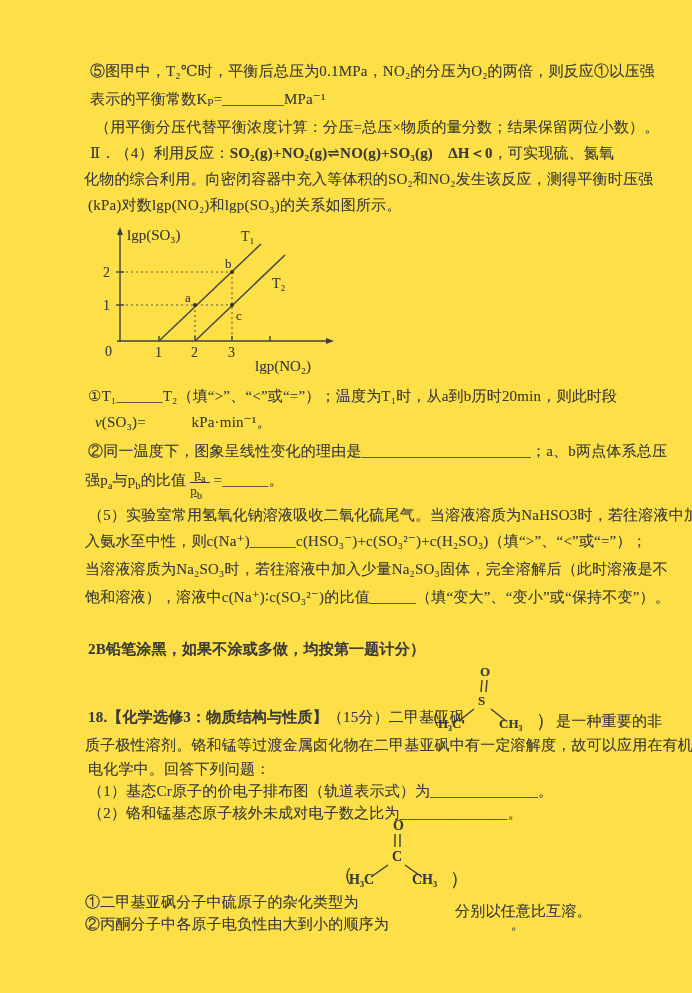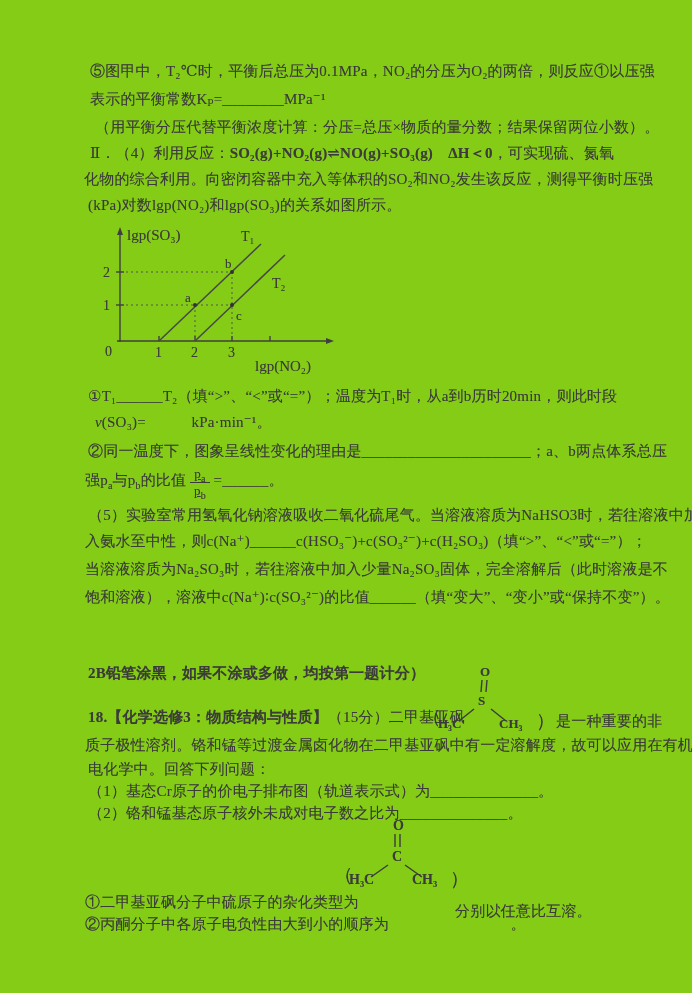--- a/index.html
+++ b/index.html
@@ -1,26 +1,26 @@
 <!DOCTYPE html>
 <html><head>
 <meta charset="utf-8">
 <style>
   html,body{margin:0;padding:0;background:#e8e8e8;}
   .page{
     position:relative;width:692px;height:993px;margin:0 auto;
-    background:#84cc16;
+    background:#fde047;
     font-family:"Liberation Serif","DejaVu Serif",serif;
     color:#3b3b3b;overflow:hidden;
     text-shadow:0 0 .5px rgba(40,40,40,.35);
   }
   .ln{position:absolute;font-size:15px;line-height:21px;white-space:nowrap;letter-spacing:.2px;}
-  .bold{font-weight:bold;margin-top:24px;}
+  .bold{font-weight:bold;}
   sub{font-size:10px;line-height:0;}
-  .frac{display:inline-block;vertical-align:-10px;text-align:center;margin:0 4px;text-decoration:underline;}
+  .frac{display:inline-block;vertical-align:-10px;text-align:left;margin:0 4px;text-decoration:underline;}
   .frac .num{display:block;padding:0 4px 1px;border-bottom:1.2px solid #3b3b3b;font-size:13px;line-height:14px;}
   .frac .den{display:block;padding-top:1px;font-size:13px;line-height:14px;}
   svg{position:absolute;overflow:visible;}
   svg text{fill:#3b3b3b;font-family:"Liberation Serif","DejaVu Serif",serif;}
   .axis{stroke:#3f3f3f;stroke-width:1.4;fill:none;}
   .plotline{stroke:#474747;stroke-width:1.5;fill:none;}
   .dot{fill:#333;}
   .dotted{stroke:#555;stroke-width:1;stroke-dasharray:2,3;fill:none;}
   .bond{stroke:#3b3b3b;stroke-width:1.4;}
   .struct{position:absolute;}

